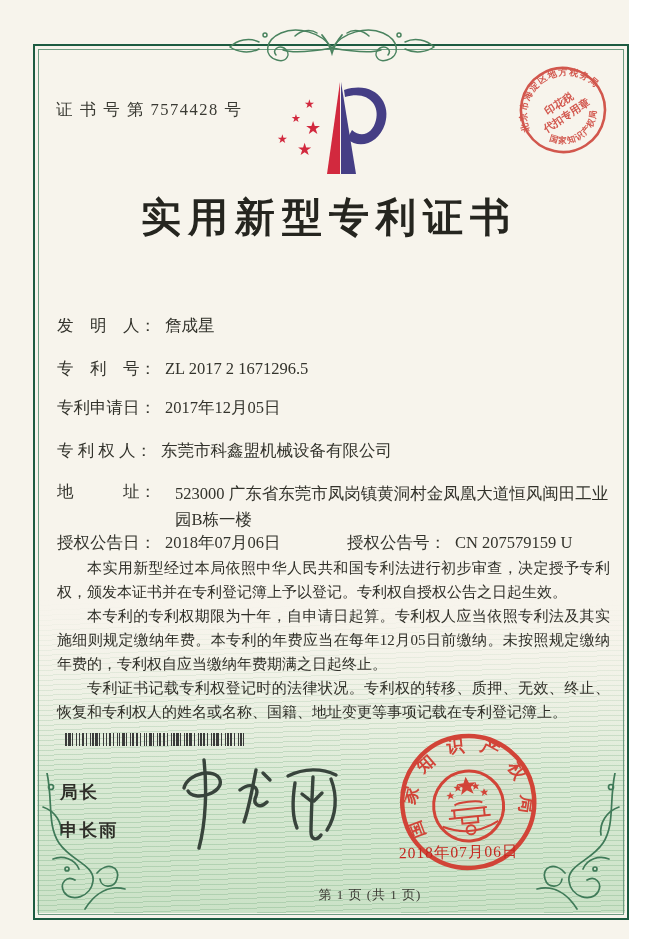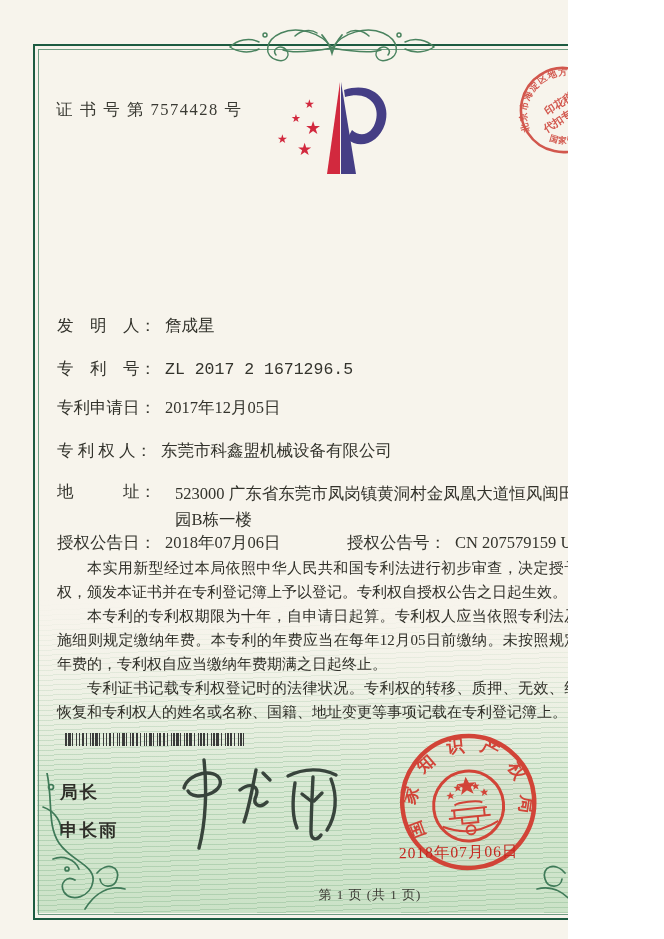--- a/index.html
+++ b/index.html
@@ -1,17 +1,17 @@
 <!DOCTYPE html>
 <html><head>
 <meta charset="utf-8">
 <style>
   html,body{margin:0;padding:0;}
   body{font-family:"Liberation Serif","DejaVu Serif",serif;}
-  #scan{position:relative;width:568px;height:939px;background:#f7f4ec;overflow:hidden;}
+  #scan{position:relative;width:629px;height:939px;background:#f7f4ec;overflow:hidden;}
   .abs{position:absolute;}
 
   
   #frame-outer{left:33px;top:44px;width:592px;height:872px;border:2px solid #1d5b41;z-index:2;}
   #frame-inner{position:absolute;left:3px;top:3px;right:3px;bottom:3px;border:1px solid #6e9c82;}
 
   
   #guilloche{left:37px;top:600px;width:588px;height:313px;z-index:1;
     background-image:
       repeating-linear-gradient(178deg, rgba(106,166,118,0.30) 0px, rgba(106,166,118,0.30) 1px, rgba(106,166,118,0) 1px, rgba(106,166,118,0) 5px),
@@ -33,21 +33,21 @@
   
   #tax-stamp{left:503px;top:50px;width:120px;height:120px;transform:rotate(-33deg);z-index:4;opacity:.92;}
 
   #title{left:33px;top:190px;width:592px;text-align:center;font-size:40px;font-weight:700;
          letter-spacing:7px;color:#25251f;z-index:4;}
 
   .row{position:absolute;left:57px;width:556px;font-size:16.5px;color:#33332c;z-index:4;}
   .row .lbl{white-space:pre;}
   .row .val{margin-left:9px;}
   .row .valblock{display:inline-block;vertical-align:top;width:438px;margin-left:19px;line-height:26px;}
-  #row-1{top:272px;} #row-2{top:315px;} #row-3{top:358px;font-family:Liberation Mono, monospace;}
+  #row-1{top:272px;} #row-2{top:315px;} #row-3{top:358px;}
   #row-4{top:397px;} #row-5{top:440px;} #row-6{top:481px;}
   #row-grant{top:532px;}
   #grant-no{position:absolute;left:290px;top:0;white-space:nowrap;}
 
   #paragraphs{left:57px;top:556px;width:553px;z-index:4;color:#2f2f28;}
   #paragraphs p{margin:0;font-size:15px;line-height:24px;text-indent:2em;text-align:justify;}
 
   #barcode{left:65px;top:733px;width:179px;height:13px;z-index:4;
     background:repeating-linear-gradient(90deg,
       #3b3b3b 0 1.5px,transparent 1.5px 3px,
@@ -121,20 +121,21 @@
     <text font-size="9" fill="#cf4a40" letter-spacing="1.2" font-weight="bold">
       <textPath href="#taxTop" startOffset="50%" text-anchor="middle">北京市海淀区地方税务局</textPath>
     </text>
     <text x="60" y="56" text-anchor="middle" font-size="10.5" fill="#cf4a40" font-weight="bold">印花税</text>
     <text x="60" y="70" text-anchor="middle" font-size="10.5" fill="#cf4a40" font-weight="bold">代扣专用章</text>
     <text font-size="8.5" fill="#cf4a40" letter-spacing="1" font-weight="bold">
       <textPath href="#taxBot" startOffset="50%" text-anchor="middle">国家知识产权局</textPath>
     </text>
   </svg>
 
+  <div class="abs" id="title">实用新型专利证书</div>
 
   <div class="row" id="row-2">
     <span class="lbl">发　明　人：</span><span class="val">詹成星</span>
   </div>
   <div class="row" id="row-3">
     <span class="lbl">专　利　号：</span><span class="val">ZL 2017 2 1671296.5</span>
   </div>
   <div class="row" id="row-4">
     <span class="lbl">专利申请日：</span><span class="val">2017年12月05日</span>
   </div>

